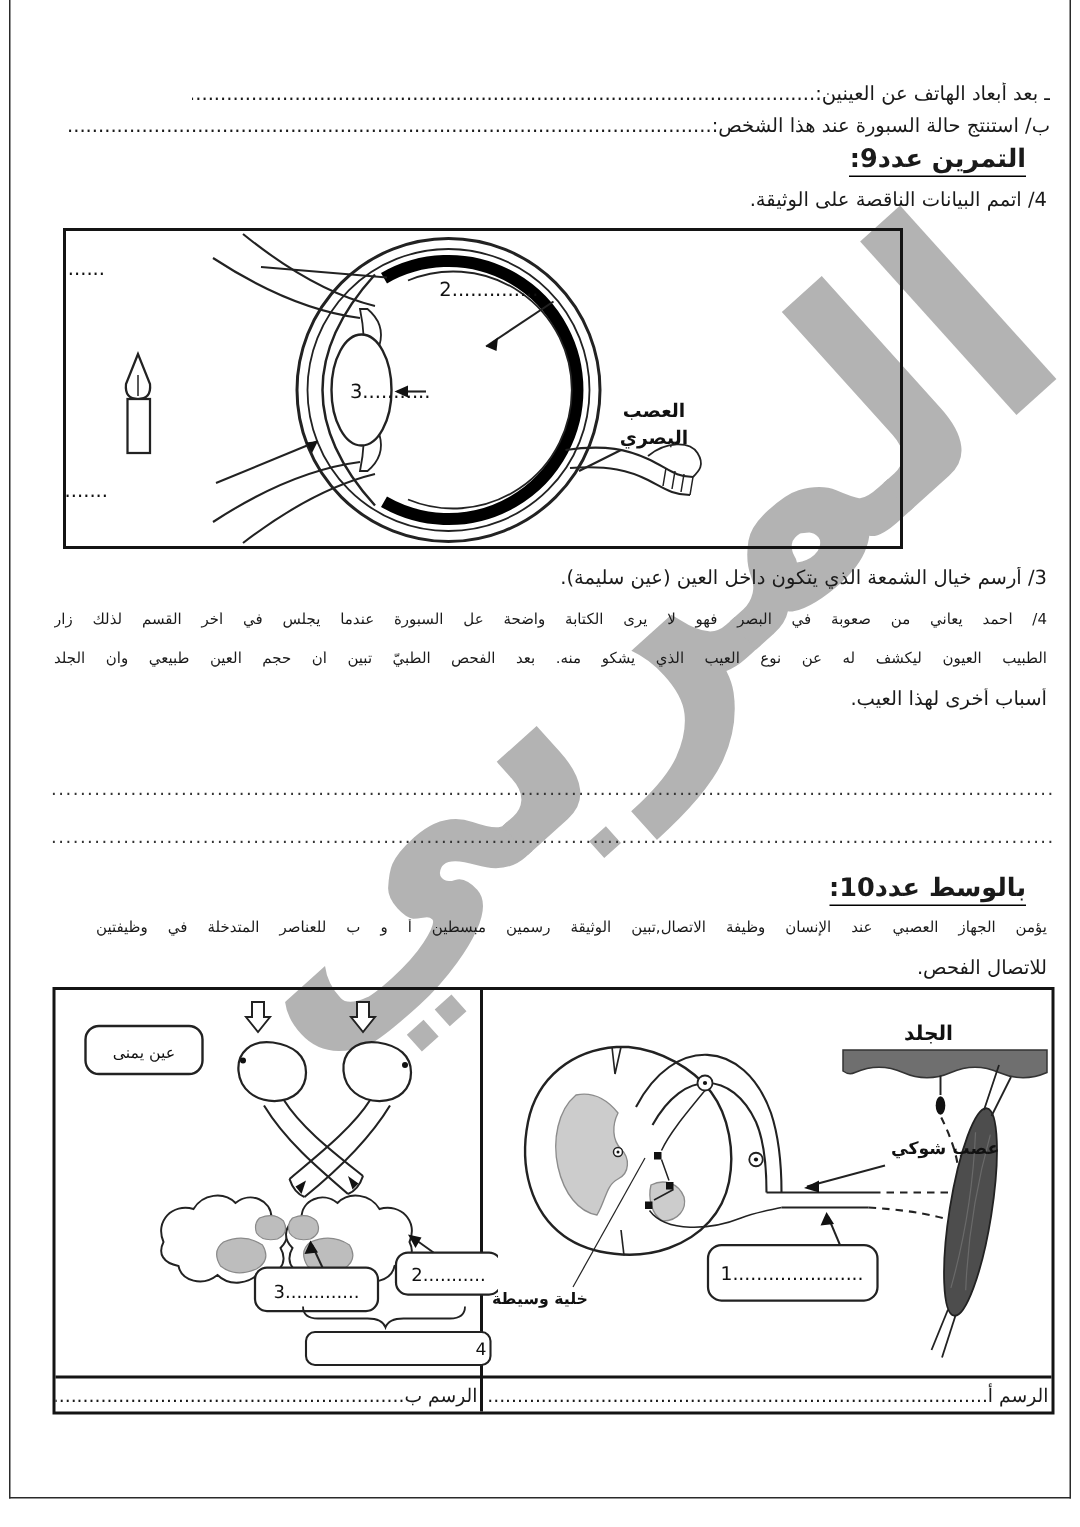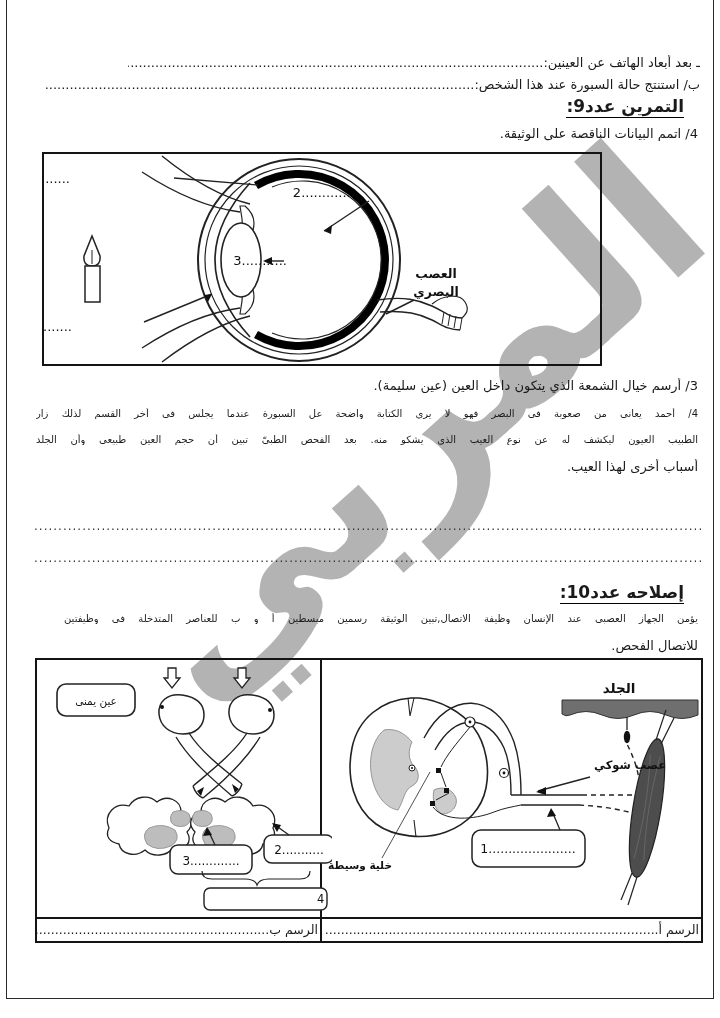--- a/index.html
+++ b/index.html
@@ -97,21 +97,21 @@
   </div>
 
   <div class="abs txt" style="top:378px;right:22px;">3/ أرسم خيال الشمعة الذي يتكون داخل العين (عين سليمة).</div>
   <div class="abs just" style="top:408px;right:22px;left:36px;">4/ أحمد يعاني من صعوبة في البصر فهو لا يرى الكتابة واضحة عل السبورة عندما يجلس في أخر القسم لذلك زار</div>
   <div class="abs just" style="top:434px;right:22px;left:36px;">الطبيب العيون ليكشف له عن نوع العيب الذي يشكو منه. بعد الفحص الطبيّ تبين أن حجم العين طبيعي وأن الجلد</div>
   <div class="abs txt" style="top:459px;right:22px;text-align:center;">أسباب أخرى لهذا العيب.</div>
 
   <div class="abs dotline" style="top:519px;left:34px;right:18px;">..............................................................................................................................................................................................</div>
   <div class="abs dotline" style="top:551px;left:34px;right:18px;">..............................................................................................................................................................................................</div>
 
-  <div class="abs" style="top:582px;right:36px;"><span class="head">إصلاحه عدد10:</span></div>
+  <div class="abs" style="top:582px;right:36px;"><span class="head">بالوسط عدد10:</span></div>
   <div class="abs just" style="top:613px;right:22px;left:34px;margin-left:30px;">يؤمن الجهاز العصبي عند الإنسان وظيفة الاتصال,تبين الوثيقة  رسمين مبسطين أ و ب للعناصر المتدخلة في وظيفتين</div>
   <div class="abs txt" style="top:638px;right:22px;">للاتصال الفحص.</div>
 
   <div class="abs figbox">
     <div class="vdiv"></div>
     <div class="hdiv"></div>
 
     <div style="position:absolute;left:287px;top:0;text-align:center;">
       <svg width="377" height="257" viewBox="0 0 377 257">
 

